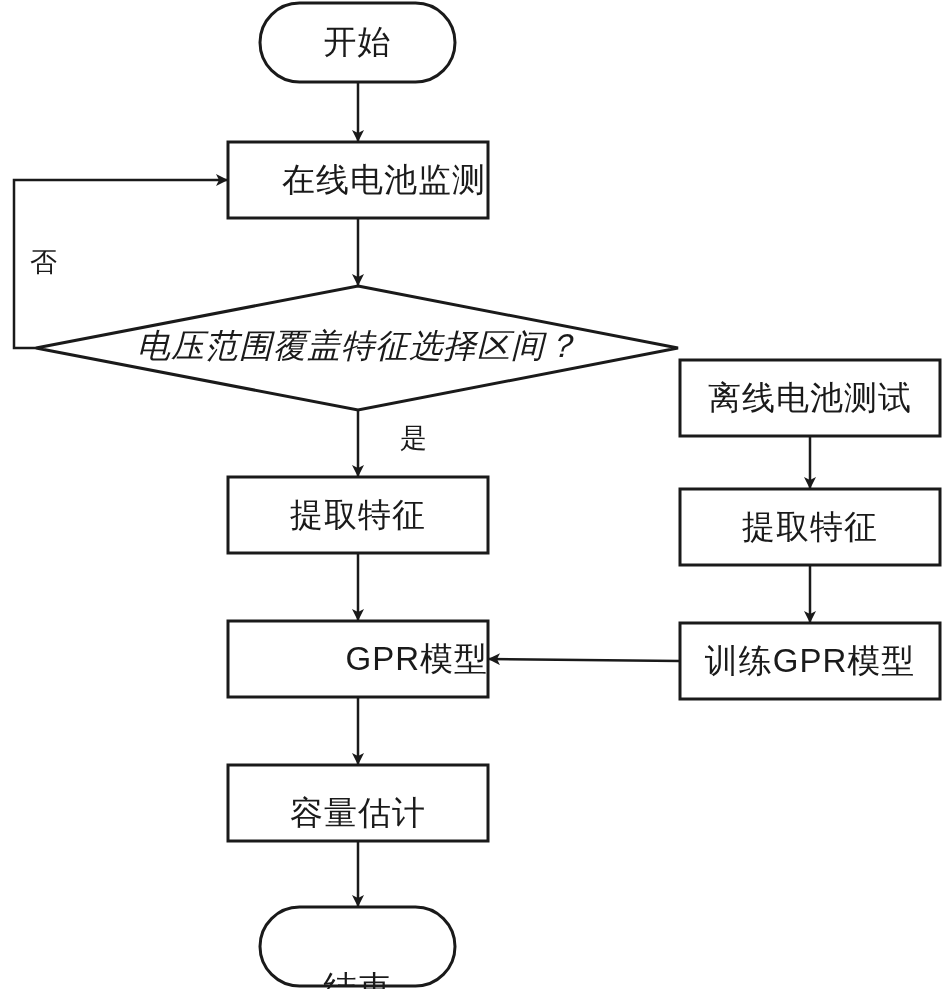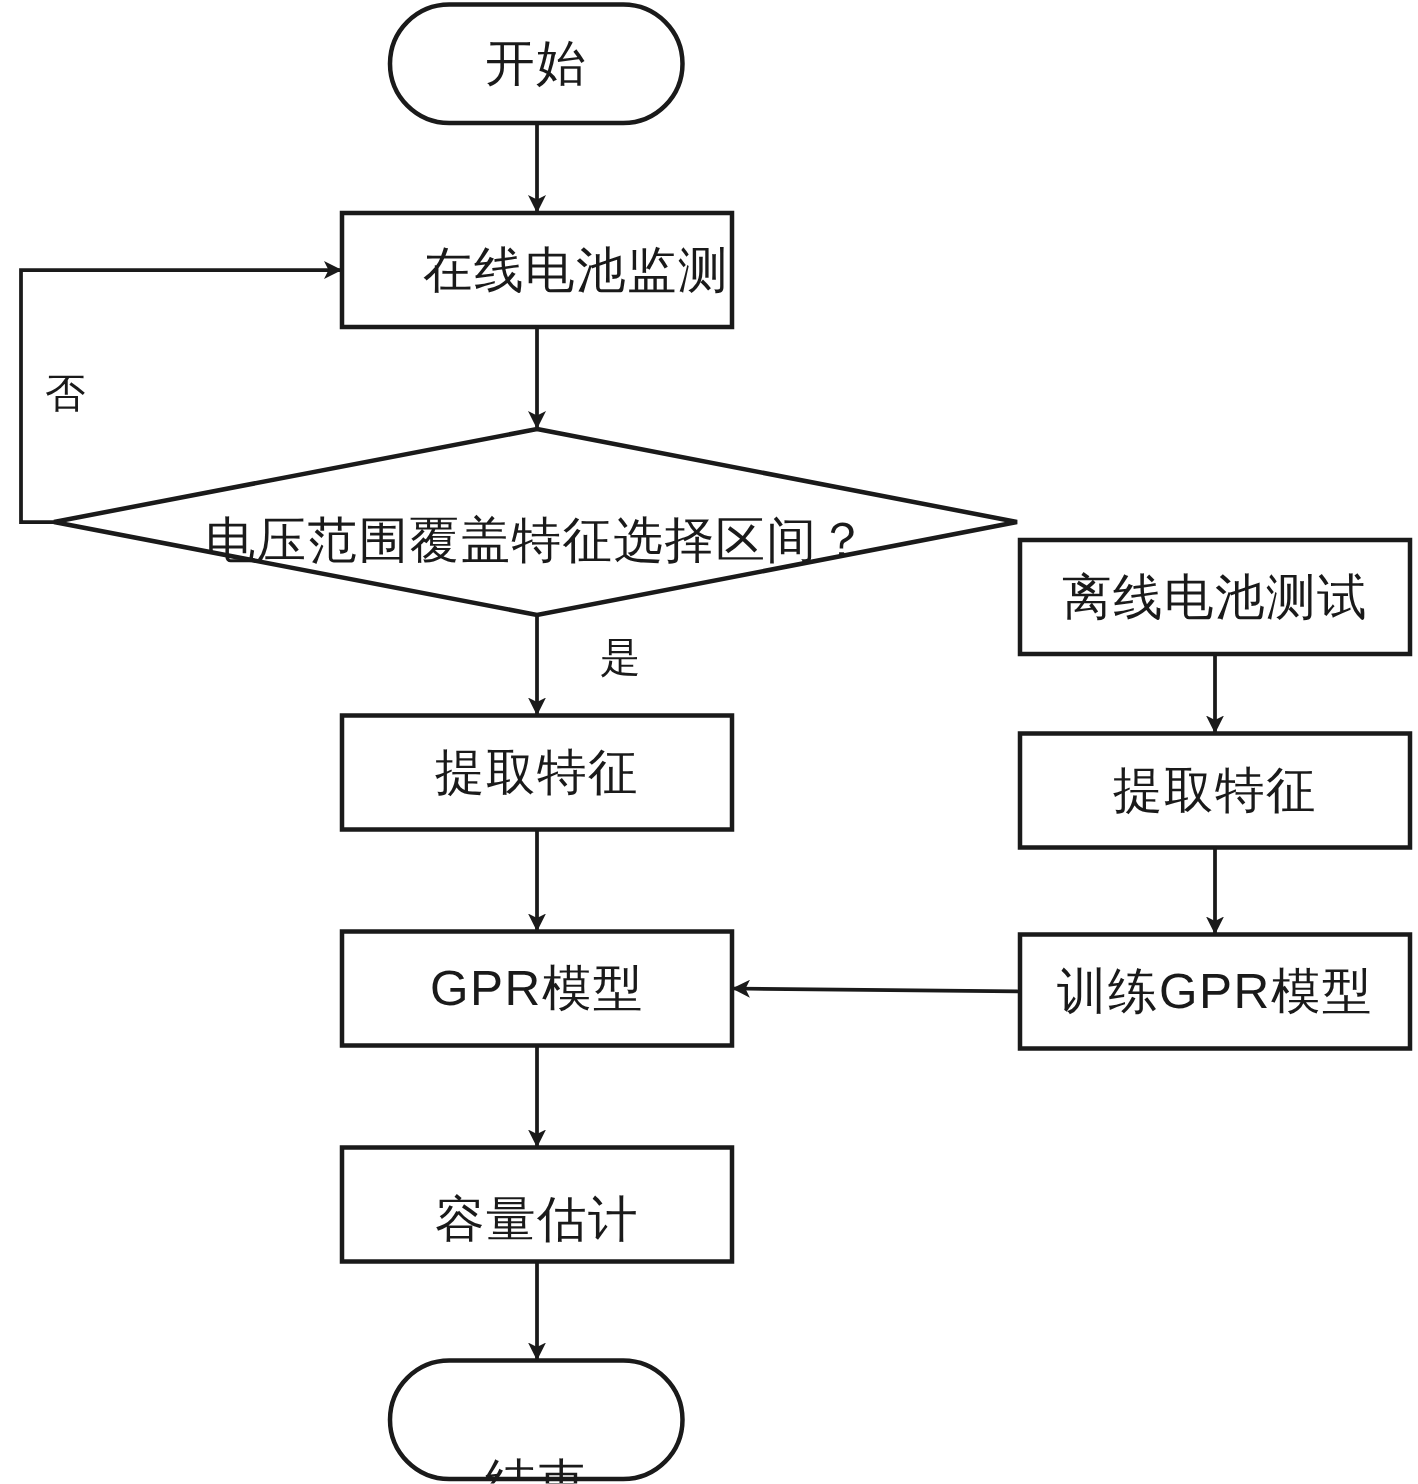--- a/index.html
+++ b/index.html
@@ -45,23 +45,23 @@
     <line x1="358" y1="697" x2="358" y2="764"></line>
     <line x1="358" y1="841" x2="358" y2="906"></line>
     <line x1="810" y1="436" x2="810" y2="488"></line>
     <line x1="810" y1="565" x2="810" y2="622"></line>
     <line x1="680" y1="661" x2="489" y2="659"></line>
   </g>
 </svg>
 
 <div class="node-text" style="left:260px;top:3px;width:195px;height:79px;">开始</div>
 <div class="node-text" style="left:228px;top:142px;width:312px;height:76px;">在线电池监测</div>
-<div class="node-text" style="left:80px;top:330px;width:556px;height:60px;">电压范围覆盖特征选择区间？</div>
+<div class="node-text" style="left:80px;top:316px;width:556px;height:60px;font-style:italic;">电压范围覆盖特征选择区间？</div>
 <div class="node-text" style="left:228px;top:477px;width:260px;height:76px;">提取特征</div>
-<div class="node-text" style="left:228px;top:621px;width:260px;height:76px;">
+<div class="node-text" style="left:228px;top:621px;width:260px;height:76px;justify-content:flex-end;">
     <span id="gpr-model-text"><span class="latin">GPR</span><span>模型</span></span>
   </div>
 <div class="node-text" style="left:228px;top:765px;width:260px;height:96px;">容量估计</div>
 <div class="node-text" style="left:260px;top:947px;width:195px;height:83px;">结束</div>
 <div class="node-text" style="left:680px;top:360px;width:260px;height:76px;">离线电池测试</div>
 <div class="node-text" style="left:680px;top:489px;width:260px;height:76px;">提取特征</div>
 <div class="node-text" style="left:680px;top:623px;width:260px;height:76px;text-align:right;">
     <span id="train-gpr-text"><span>训练</span><span class="latin">GPR</span><span>模型</span></span>
   </div>
 

